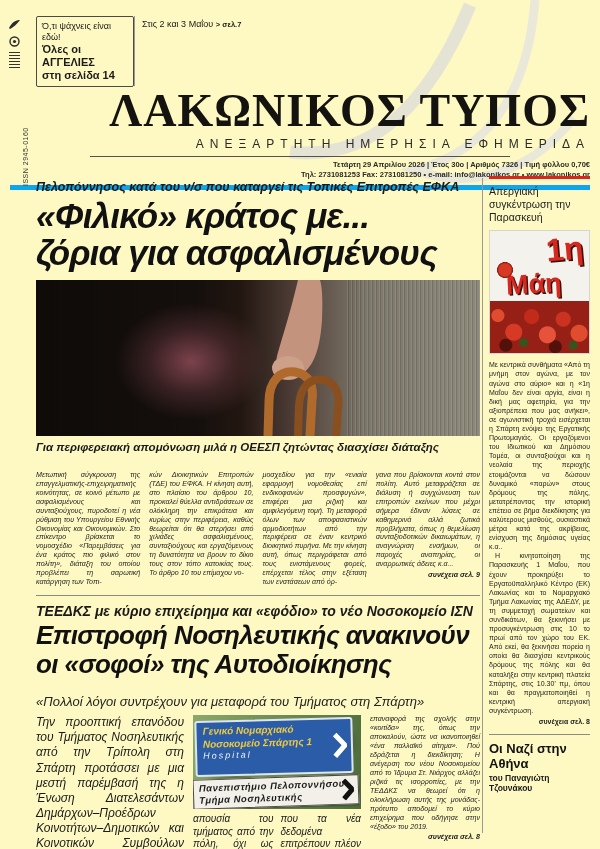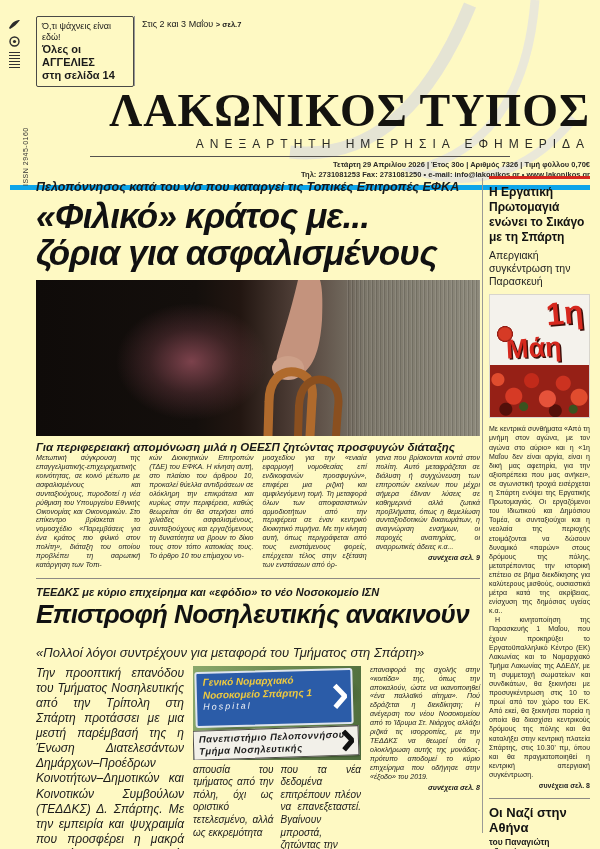--- a/index.html
+++ b/index.html
@@ -42,28 +42,28 @@
   .main-left { position:absolute; left:36px; top:180px; width:444px; z-index:1;font-style:italic; }
   .kicker { font-size:12.5px; font-weight:700; margin-bottom:3px; }
   .headline1 { font-size:35px; font-weight:900; line-height:1.07; letter-spacing:-.8px; color:#111; }
   .photo1 { position:relative; margin-top:8px; height:156px; overflow:hidden;
     background:linear-gradient(90deg,#0f0b09 0%,#140f0c 36%,#221611 46%,#55443c 60%,#7c776a 74%,#8d897b 100%); }
   .ph-glow { position:absolute; left:18%; top:15%; width:34%; height:75%;
     background:radial-gradient(closest-side,#7c424c 0%,rgba(124,66,76,.35) 55%,transparent 100%); }
   .ph-fabric { position:absolute; right:0; top:0; width:30%; height:100%;
     background:repeating-linear-gradient(90deg,rgba(255,255,255,.09) 0 1px,rgba(0,0,0,.13) 1px 2px,transparent 2px 4px); }
   .caption1 { font-size:11.5px; font-weight:700; margin-top:5px; }
-  .cols { display:flex; gap:9px; margin-top:1px; }
+  .cols { display:flex; gap:9px; margin-top:18px; }
   .col { flex:1; font-size:7.1px; line-height:1.26; text-align:justify; color:#222; }
   .col .indent { text-indent:7px; }
   .cont { text-align:right; font-weight:700; font-size:7.1px; margin-top:2px; }
   .sep { border-top:1px solid #8d8a84; margin:8px 0 7px; }
 
   
-  .kicker2 { font-size:11px; font-weight:700; }
+  .kicker2 { font-size:14px; font-weight:700; }
   .headline2 { font-size:26px; font-weight:900; line-height:1.1; letter-spacing:-.6px; margin-top:2px; color:#111; }
   .subhead2 { font-size:13px; margin-top:16px; color:#222; }
   .story2-row { display:flex; gap:9px; margin-top:6px; }
   .s2col1 { width:148px; font-size:12px; line-height:1.26; text-align:justify; }
   .s2mid { width:168px; display:flex; flex-direction:column; }
   .s2col4 { width:110px; font-size:7.1px; line-height:1.26; text-align:justify; }
   .photo2 { position:relative; height:94px; overflow:hidden;
     background:linear-gradient(100deg,#8aa86b 0%,#69874f 55%,#4e6c3b 100%); }
   .photo2 .blotch { position:absolute; width:60px; height:40px; border-radius:50%;
     background:radial-gradient(closest-side,rgba(30,48,22,.55),transparent); }
@@ -166,38 +166,39 @@
       <div class="photo1">
         <div class="ph-glow"></div>
         <div class="ph-fabric"></div>
         <svg width="444" height="156" viewBox="0 0 444 156" style="position:absolute;inset:0;">
           <path d="M262 0 C254 34 246 58 241 76 C238 90 247 100 259 97 C277 92 284 70 286 40 C287 18 286 6 284 0 Z" fill="#c4937d"></path>
           <ellipse cx="252" cy="88" rx="16" ry="12" fill="#cda089"></ellipse>
           <path d="M232 156 L233 122 C233 100 245 90 259 92 C273 94 278 106 276 120 L274 156" stroke="#b06a2c" stroke-width="9" fill="none" stroke-linecap="round"></path>
           <path d="M262 156 L263 126 C264 106 275 97 288 100 C300 103 304 114 302 128 L300 156" stroke="#8a4f1f" stroke-width="8" fill="none" stroke-linecap="round"></path>
         </svg>
       </div>
-      <div class="caption1">Για περιφερειακή απομόνωση μιλά η ΟΕΕΣΠ ζητώντας προσφυγών διάταξης</div>
+      <div class="caption1">Για περιφερειακή απομόνωση μιλά η ΟΕΕΣΠ ζητώντας διασχίσει διάταξης</div>
       <div class="cols">
         <div class="col"><span class="indent">Μετωπική σύγκρουση της επαγγελματικής-επιχειρηματικής κοινότητας, σε κοινό μέτωπο με ασφαλισμένους και συνταξιούχους, πυροδοτεί η νέα ρύθμιση του Υπουργείου Εθνικής Οικονομίας και Οικονομικών. Στο επίκεντρο βρίσκεται το νομοσχέδιο «Παρεμβάσεις για ένα κράτος πιο φιλικό στον πολίτη», διάταξη του οποίου προβλέπει τη σαρωτική κατάργηση των Τοπι-</span></div>
         <div class="col">κών Διοικητικών Επιτροπών (ΤΔΕ) του ΕΦΚΑ. Η κίνηση αυτή, στο πλαίσιο του άρθρου 10, προκαλεί θύελλα αντιδράσεων σε ολόκληρη την επικράτεια και κυρίως στην περιφέρεια, καθώς θεωρείται ότι θα στερήσει από χιλιάδες ασφαλισμένους, συνταξιούχους και εργαζόμενους τη δυνατότητα να βρουν το δίκιο τους στον τόπο κατοικίας τους. Το άρθρο 10 του επίμαχου νο-</div>
         <div class="col">μοσχεδίου για την «ενιαία εφαρμογή νομοθεσίας επί ενδικοφανών προσφυγών», επιφέρει μια ριζική και αμφιλεγόμενη τομή. Τη μεταφορά όλων των αποφασιστικών αρμοδιοτήτων από την περιφέρεια σε έναν κεντρικό διοικητικό πυρήνα. Με την κίνηση αυτή, όπως περιγράφεται από τους ενιστάμενους φορείς, επέρχεται τέλος στην εξέταση των ενστάσεων από όρ-</div>
         <div class="col">
           <span>γανα που βρίσκονται κοντά στον πολίτη. Αυτό μεταφράζεται σε διάλυση ή συγχώνευση των επιτροπών εκείνων που μέχρι σήμερα έδιναν λύσεις σε καθημερινά αλλά ζωτικά προβλήματα, όπως η θεμελίωση συνταξιοδοτικών δικαιωμάτων, η αναγνώριση ενσήμων, οι παροχές αναπηρίας, οι αναρρωτικές άδειες κ.α...</span>
           <div class="cont">συνέχεια σελ. 9</div>
         </div>
       </div>
     </div>
 
     <div class="sep"></div>
 
     <div>
       <div class="kicker2">ΤΕΕΔΚΣ με κύριο επιχείρημα και «εφόδιο» το νέο Νοσοκομείο ΙΣΝ</div>
       <div class="headline2">
         <div>Επιστροφή Νοσηλευτικής ανακινούν</div>
+        <div>οι «σοφοί» της Αυτοδιοίκησης</div>
       </div>
       <div class="subhead2">«Πολλοί λόγοι συντρέχουν για μεταφορά του Τμήματος στη Σπάρτη»</div>
       <div class="story2-row">
         <div class="s2col1"><span style="text-indent:7px;display:inline;">Την προοπτική επανόδου του Τμήματος Νοσηλευτικής από την Τρίπολη στη Σπάρτη προτάσσει με μια μεστή παρέμβασή της η Ένωση Διατελεσάντων Δημάρχων–Προέδρων Κοινοτήτων–Δημοτικών και Κοινοτικών Συμβούλων (ΤΕΔΔΚΣ) Δ. Σπάρτης. Με την εμπειρία και ψυχραιμία που προσφέρει η μακρά ενασχόληση με τα κοινά, άνθρωποι που έχουν υπηρετήσει τον τόπο από καίριες θέσεις επιλέγουν να δουν τη σημερινή</span></div>
         <div class="s2mid">
           <div class="photo2">
             <div class="blotch" style="left:10px;top:50px;"></div>
             <div class="blotch" style="right:0px;top:8px;"></div>
             <div class="sign-blue">
               <div class="sl1">Γενικό Νομαρχιακό</div>
@@ -225,21 +226,20 @@
           <div class="cont">συνέχεια σελ. 8</div>
         </div>
       </div>
     </div>
   </div>
 
   <div class="vsep"></div>
 
   <div class="sidebar">
     <div class="side-redrule"></div>
-    <div class="side-head">Η Εργατική Πρωτομαγιά ενώνει το Σικάγο με τη Σπάρτη</div>
     <div class="side-sub">Απεργιακή συγκέντρωση την Παρασκευή</div>
     <div class="photo3">
       <div class="mayday-1i">1η</div>
       <div class="mayday-mai">Μάη</div>
       <div class="carnation"></div>
       <div class="flowers"></div>
     </div>
     <div class="side-body">
       <div>Με κεντρικά συνθήματα «Από τη μνήμη στον αγώνα, με τον αγώνα στο αύριο» και η «1η Μαΐου δεν είναι αργία, είναι η δική μας αφετηρία, για την αξιοπρέπεια που μας ανήκει», σε αγωνιστική τροχιά εισέρχεται η Σπάρτη ενόψει της Εργατικής Πρωτομαγιάς. Οι εργαζόμενοι του Ιδιωτικού και Δημόσιου Τομέα, οι συνταξιούχοι και η νεολαία της περιοχής ετοιμάζονται να δώσουν δυναμικό «παρών» στους δρόμους της πόλης, μετατρέποντας την ιστορική επέτειο σε βήμα διεκδίκησης για καλύτερους μισθούς, ουσιαστικά μέτρα κατά της ακρίβειας, ενίσχυση της δημόσιας υγείας κ.α..</div>
       <div class="p2">Η κινητοποίηση της Παρασκευής 1 Μαΐου, που έχουν προκηρύξει το Εργατοϋπαλληλικό Κέντρο (ΕΚ) Λακωνίας και το Νομαρχιακό Τμήμα Λακωνίας της ΑΔΕΔΥ, με τη συμμετοχή σωματείων και συνδικάτων, θα ξεκινήσει με προσυγκέντρωση στις 10 το πρωί από τον χώρο του ΕΚ. Από εκεί, θα ξεκινήσει πορεία η οποία θα διασχίσει κεντρικούς δρόμους της πόλης και θα καταλήξει στην κεντρική πλατεία Σπάρτης, στις 10.30' πμ, όπου και θα πραγματοποιηθεί η κεντρική απεργιακή συγκέντρωση.</div>

